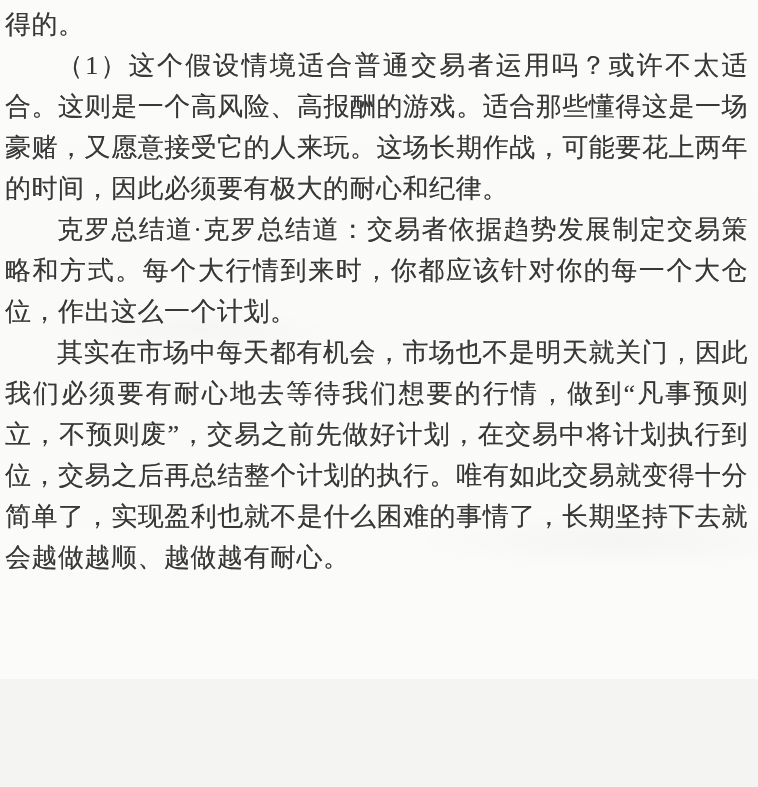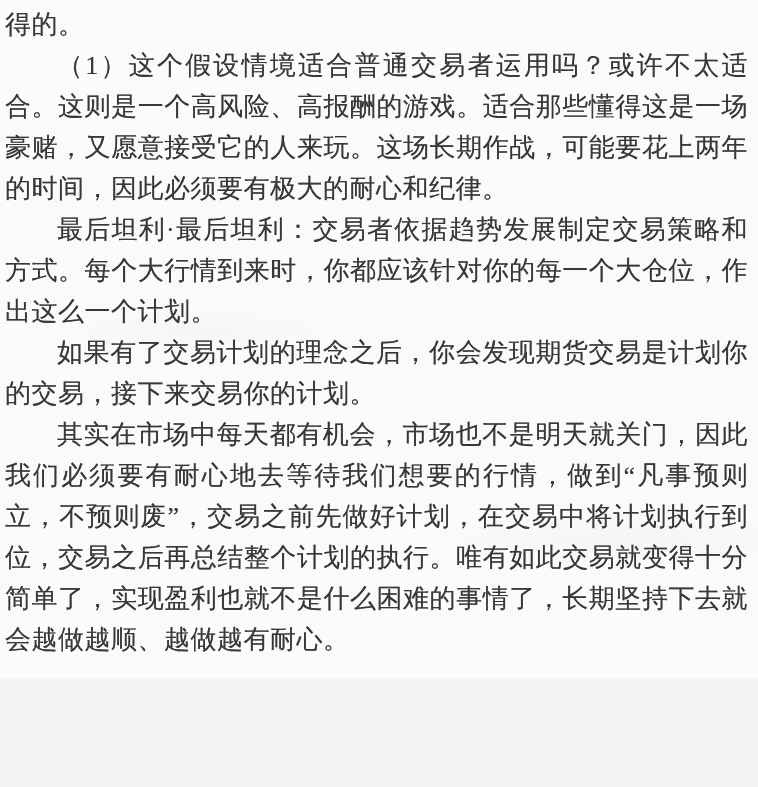--- a/index.html
+++ b/index.html
@@ -39,16 +39,15 @@
   .para.no-indent {
     text-indent: 0;
   }
 </style>
 </head>
 <body>
 
 <div class="page">
   <p class="para no-indent">得的。</p>
   <p class="para">（1）这个假设情境适合普通交易者运用吗？或许不太适合。这则是一个高风险、高报酬的游戏。适合那些懂得这是一场豪赌，又愿意接受它的人来玩。这场长期作战，可能要花上两年的时间，因此必须要有极大的耐心和纪律。</p>
-  <p class="para">最后坦利·最后坦利：交易者依据趋势发展制定交易策略和方式。每个大行情到来时，你都应该针对你的每一个大仓位，作出这么一个计划。</p>
-  <p class="para">如果有了交易计划的理念之后，你会发现期货交易是计划你的交易，接下来交易你的计划。</p>
+  <p class="para">克罗总结道·克罗总结道：交易者依据趋势发展制定交易策略和方式。每个大行情到来时，你都应该针对你的每一个大仓位，作出这么一个计划。</p>
   <p class="para">其实在市场中每天都有机会，市场也不是明天就关门，因此我们必须要有耐心地去等待我们想要的行情，做到“凡事预则立，不预则废”，交易之前先做好计划，在交易中将计划执行到位，交易之后再总结整个计划的执行。唯有如此交易就变得十分简单了，实现盈利也就不是什么困难的事情了，长期坚持下去就会越做越顺、越做越有耐心。</p>
 </div>
 
 </body></html>

